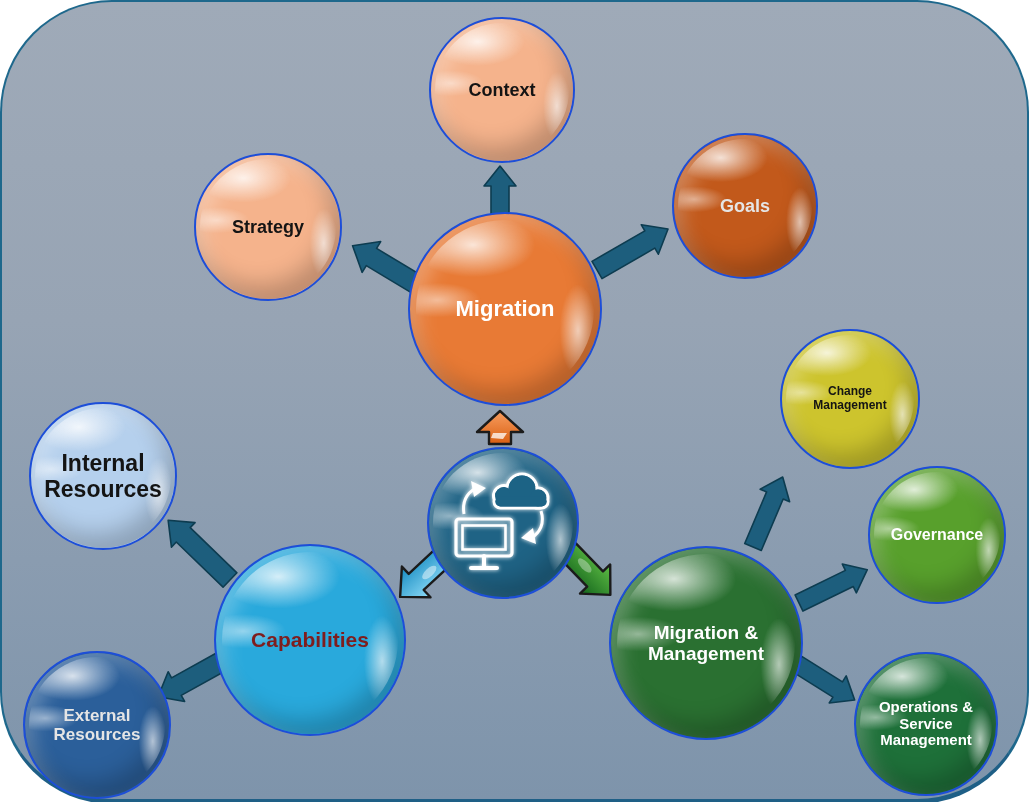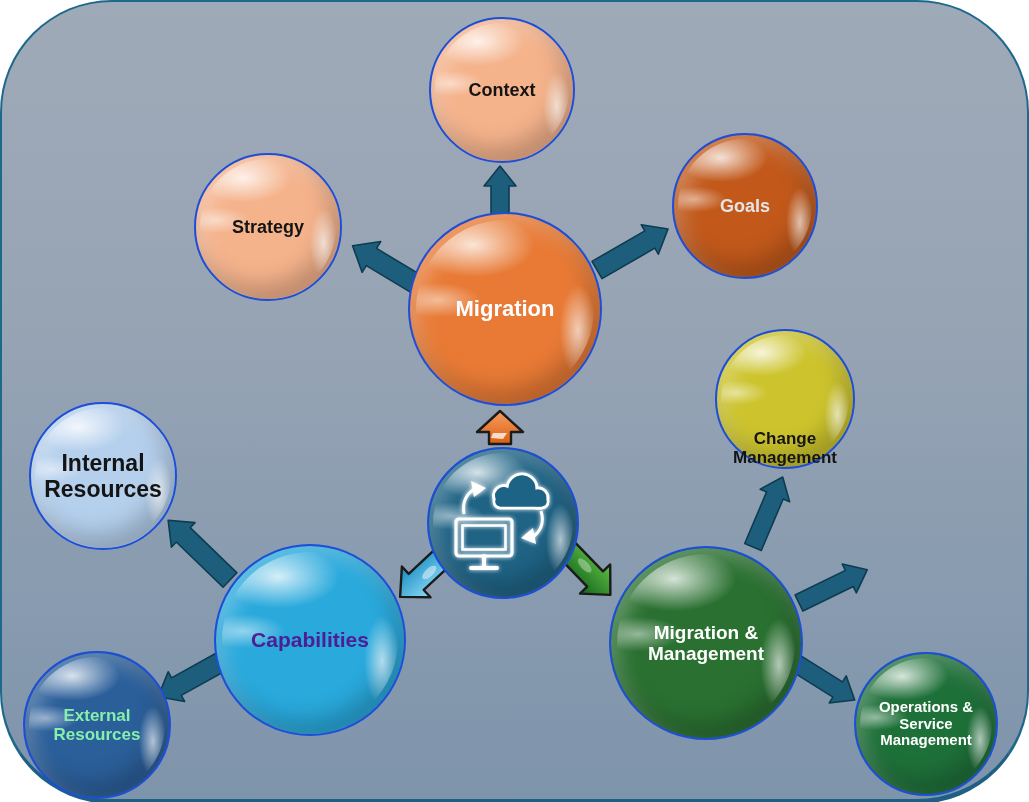--- a/index.html
+++ b/index.html
@@ -29,21 +29,21 @@
       radial-gradient(ellipse 16% 40% at 91% 62%, rgba(255,255,255,0.65), rgba(255,255,255,0) 65%),
       radial-gradient(ellipse 35% 14% at 12% 45%, rgba(255,255,255,0.5), rgba(255,255,255,0) 70%);
   }
   .lbl{position:relative;white-space:pre-line;line-height:1.13;padding:0 6px;z-index:3;}
   
   .c-hub{left:427px;top:447px;width:148px;height:148px;}
   .c-business{left:408px;top:212px;width:190px;height:190px;font-size:22px;}
   .c-context{left:429px;top:17px;width:142px;height:142px;font-size:18px;}
   .c-strategy{left:194px;top:153px;width:144px;height:144px;font-size:18px;}
   .c-goals{left:672px;top:133px;width:142px;height:142px;font-size:18px;}
-  .c-change{left:715px;top:329px;width:136px;height:136px;font-size:17px;align-items:flex-end;}
+  .c-change{left:780px;top:329px;width:136px;height:136px;font-size:12px;}
   .c-governance{left:868px;top:466px;width:134px;height:134px;font-size:16px;}
   .c-operations{left:854px;top:652px;width:140px;height:140px;font-size:15px;}
   .c-migration{left:609px;top:546px;width:190px;height:190px;font-size:19px;}
   .c-capabilities{left:214px;top:544px;width:188px;height:188px;font-size:21px;}
   .c-internal{left:29px;top:402px;width:144px;height:144px;font-size:23px;}
   .c-external{left:23px;top:651px;width:144px;height:144px;font-size:17px;}
   .hub-icon{position:relative;z-index:3;}
 </style>
 </head>
 <body>
@@ -159,44 +159,47 @@
   </div>
 
   <div class="bubble c-strategy" style="background-color: rgb(245, 179, 140); color: rgb(20, 20, 20); text-align: center;">
     <span class="lbl">Strategy</span>
   </div>
 
   <div class="bubble c-goals" style="background-color: rgb(194, 89, 27); color: #e5e5e5;">
     <span class="lbl">Goals</span>
   </div>
 
-  <div class="bubble c-capabilities" style="background-color: rgb(41, 169, 220); color: #4c1d95; text-align: right;">
+  <div class="bubble c-capabilities" style="background-color: rgb(41, 169, 220); color: #7f1d1d; text-align: right;">
     <span class="lbl">Capabilities</span>
   </div>
 
   <div class="bubble c-internal" style="background-color: rgb(181, 208, 237); color: rgb(20, 20, 20);">
     <span class="lbl">Internal
 Resources</span>
   </div>
 
-  <div class="bubble c-external" style="background-color: rgb(43, 95, 154); color: #86efac;">
+  <div class="bubble c-external" style="background-color: rgb(43, 95, 154); color: #e5e5e5;">
     <span class="lbl">External
 Resources</span>
   </div>
 
   <div class="bubble c-migration" style="background-color: rgb(42, 112, 49); color: rgb(255, 255, 255);">
     <span class="lbl">Migration &amp;
 Management</span>
   </div>
 
   <div class="bubble c-change" style="background-color: rgb(205, 196, 45); color: rgb(20, 20, 20);">
     <span class="lbl">Change
 Management</span>
   </div>
 
+  <div class="bubble c-governance" style="background-color: rgb(88, 160, 44); color: rgb(255, 255, 255);">
+    <span class="lbl">Governance</span>
+  </div>
 
   <div class="bubble c-operations" style="background-color: rgb(30, 112, 57); color: rgb(255, 255, 255); align-items: center;">
     <span class="lbl">Operations &amp;
 Service
 Management</span>
   </div>
 
 </div>
 
 </body></html>

